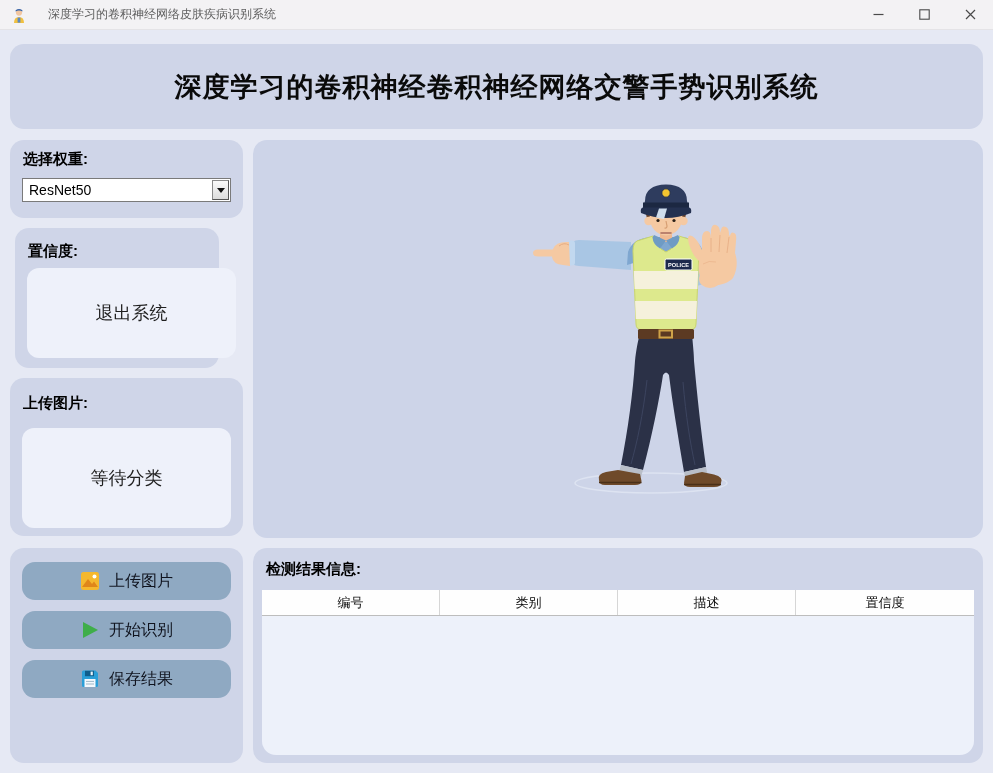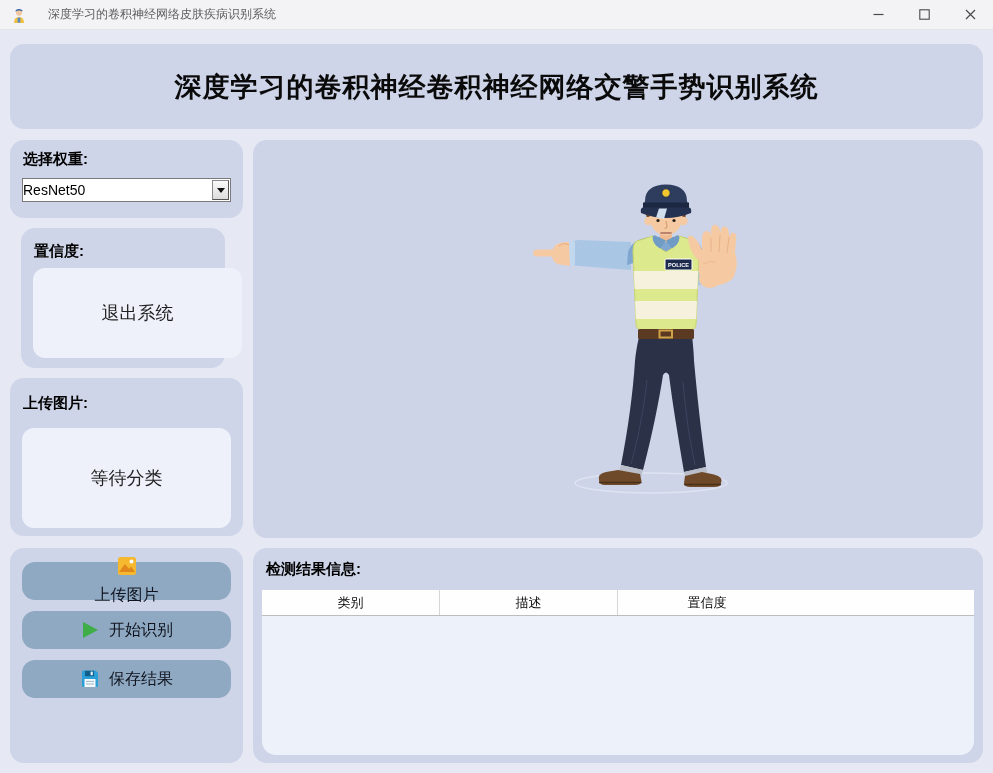--- a/index.html
+++ b/index.html
@@ -26,28 +26,28 @@
   .header-banner h1{
     margin:0;width:100%;height:85px;display:flex;align-items:center;justify-content:center;
     font-size:27px;font-weight:bold;color:#0a0a0a;letter-spacing:1px;
   }
   
   .p-weights{left:10px;top:140px;width:233px;height:78px;}
   .combobox{
     position:absolute;left:12px;top:38px;width:209px;height:24px;background:#fff;
     border:1px solid #7a7a7a;box-sizing:border-box;display:flex;align-items:center;
   }
-  .combobox .combo-value{font-size:14px;color:#000;flex:1;}
+  .combobox .combo-value{font-size:14px;color:#000;padding-left:6px;flex:1;}
   .combo-arrow{
     width:17px;height:20px;margin-right:1px;background:linear-gradient(#fafafa,#dcdcdc);
     border:1px solid #8a8a8a;border-right-color:#555;border-bottom-color:#555;
     box-sizing:border-box;display:flex;align-items:center;justify-content:center;
   }
   .combo-arrow .tri{width:0;height:0;border-left:4px solid transparent;border-right:4px solid transparent;border-top:5px solid #111;}
-  .p-conf{left:21px;top:228px;width:204px;height:140px;padding-left:9px;}
+  .p-conf{left:15px;top:228px;width:204px;height:140px;padding-left:9px;}
   .p-result{left:10px;top:378px;width:233px;height:158px;}
   .value-box{
     position:absolute;left:12px;width:209px;background:#eef1fa;border-radius:12px;
     display:flex;align-items:center;justify-content:center;
     font-size:18px;color:#1f1f1f;
   }
   .p-conf .value-box{top:40px;height:90px;}
   .p-result .value-box{top:50px;height:100px;}
   
   .p-buttons{left:10px;top:548px;width:233px;height:215px;}
@@ -129,21 +129,21 @@
   <div class="value-box">退出系统</div>
 </div>
 
 <div class="panel p-result">
   <div class="panel-label" style="top:16px;">上传图片:</div>
   <div class="value-box">等待分类</div>
 </div>
 
 <div class="panel p-buttons">
 
-  <button class="side-btn" style="top:14px;flex-direction:column;">
+  <button class="side-btn" style="top:14px;">
     <span class="b-icon">
       <svg viewBox="0 0 20 20" width="20" height="20">
         <rect x="1" y="1" width="18" height="18" rx="2.5" fill="#f5b82e"></rect>
         <path d="M2 16 L8 8 L12 13 L14 10.5 L18 16 Z" fill="#e0861a"></path>
         <circle cx="14.5" cy="5.5" r="2" fill="#ffffff"></circle>
       </svg>
     </span>
     <span>上传图片</span>
   </button>
 
@@ -273,18 +273,19 @@
         <path d="M216 57 L214 73" stroke="#e3a87f" stroke-width="0.9" opacity="0.8"></path>
         <path d="M190 84 Q196 80 203 82" stroke="#e3a87f" stroke-width="0.8" opacity="0.6" fill="none"></path>
       </g>
     </svg>
   </div>
 </div>
 
 <div class="panel p-results">
   <div class="panel-label" style="top:12px;">检测结果信息:</div>
   <div class="table-header">
+    <div class="th">编号</div>
     <div class="th">类别</div>
     <div class="th">描述</div>
     <div class="th">置信度</div>
   </div>
   <div class="table-body"></div>
 </div>
 
 </body></html>

